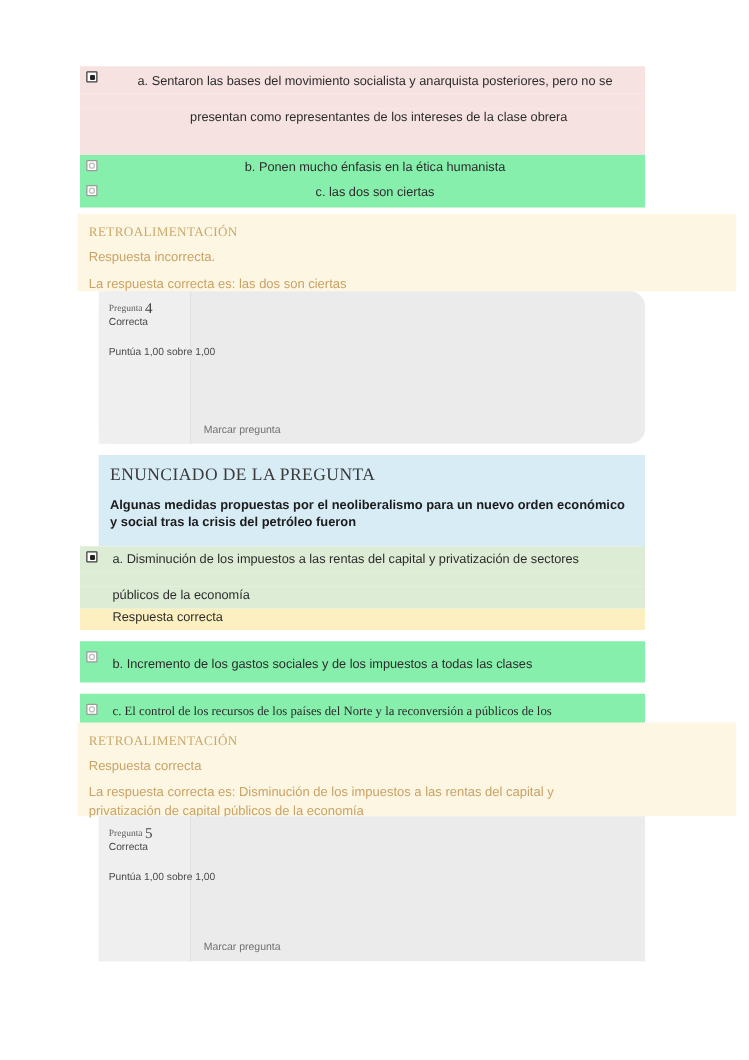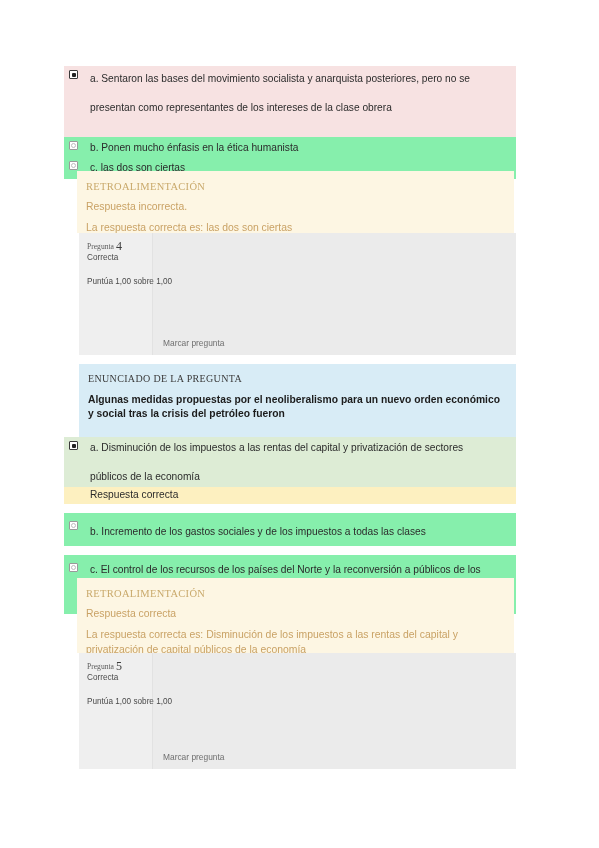--- a/index.html
+++ b/index.html
@@ -85,22 +85,22 @@
     background: #fdf0c0;
     font-size: 10.2px;
     line-height: 14px;
     color: #2b2b2b;
     padding: 1px 6px 2px 26px;
   }
 
   
   .feedback {
     position: absolute;
-    left: 77px;
-    width: 437px;
+    left: 62px;
+    width: 527px;
     background: #fdf6e3;
     padding: 10px 0 9px 0;
     box-sizing: border-box;
   }
   .feedback .fb-title {
     font-family: "Liberation Serif", serif;
     font-size: 10.5px;
     letter-spacing: 0.3px;
     color: #c9a96b;
     padding: 0 12px 7px 9px;
@@ -175,21 +175,21 @@
   .qtext {
     position: absolute;
     left: 79px;
     width: 437px;
     background: #d8ecf6;
     box-sizing: border-box;
     padding: 9px 12px 8px 9px;
   }
   .qtext .label {
     font-family: "Liberation Serif", serif;
-    font-size: 10px;
+    font-size: 14px;
     letter-spacing: 0.35px;
     color: #3a3a3a;
     padding-bottom: 9px;
   }
   .qtext .stem {
     font-size: 10.3px;
     font-weight: bold;
     line-height: 13.5px;
     color: #1c1c1c;
     padding-bottom: 8px;
@@ -199,21 +199,21 @@
     color: #2b2b2b;
     line-height: 14px;
     margin-top: 41px;
   }
 </style>
 </head>
 <body>
 
 <div class="page">
 
-  <div class="answers" style="top:66px;">
+  <div class="answers" style="top:53px;text-align:center;">
 
     <div class="opt opt-pink" style="padding-top:5px;padding-bottom:2px;">
       <span class="radio sel"></span>
       <span>a. Sentaron las bases del movimiento socialista y anarquista posteriores, pero no se</span>
     </div>
     <div class="opt-pink" style="height:12px;"></div>
     <div class="opt-pink opt-line2" style="padding-bottom:22px;">presentan como representantes de los intereses de la clase obrera</div>
 
     <div class="opt opt-blue" style="padding-top:3px;padding-bottom:2px;">
       <span class="radio unsel"></span>
@@ -225,21 +225,21 @@
       <span>c. las dos son ciertas</span>
     </div>
   </div>
 
   <div class="feedback" style="top:171px;height:62px;">
     <div class="fb-title">RETROALIMENTACIÓN</div>
     <div class="fb-line">Respuesta incorrecta.</div>
     <div class="fb-line last">La respuesta correcta es: las dos son ciertas</div>
   </div>
 
-  <div class="qinfo" style="top:233px;height:122px;">
+  <div class="qinfo" style="top:233px;height:122px;border-radius:12px;">
     <div class="leftcol"></div>
     <div class="meta">
       <div class="qno">
         <span>Pregunta</span><b>4</b>
       </div>
       <div class="qstate">Correcta</div>
       <div class="qgrade">Puntúa 1,00 sobre 1,00</div>
     </div>
     <div class="flag">Marcar pregunta</div>
   </div>
@@ -265,21 +265,21 @@
 
     <div class="opt-white" style="height:9px;"></div>
 
     <div class="opt opt-blue" style="padding-top:11px;padding-bottom:7px;">
       <span class="radio unsel" style="top:8px;"></span>
       <span>b. Incremento de los gastos sociales y de los impuestos a todas las clases</span>
     </div>
 
     <div class="opt-white" style="height:9px;"></div>
 
-    <div class="opt opt-blue" style="padding-top:7px;padding-bottom:16px;">
+    <div class="opt opt-blue" style="padding-top:7px;padding-bottom:16px;font-family:Liberation Serif, serif;">
       <span class="radio unsel" style="top:8px;"></span>
       <span>c. El control de los recursos de los países del Norte y la reconversión a públicos de los</span>
     </div>
     <div class="opt-blue opt-line2" style="padding-bottom:6px;">sectores económicos</div>
   </div>
 
   <div class="feedback" style="top:578px;height:75px;">
     <div class="fb-title">RETROALIMENTACIÓN</div>
     <div class="fb-line">Respuesta correcta</div>
     <div class="fb-line last">

